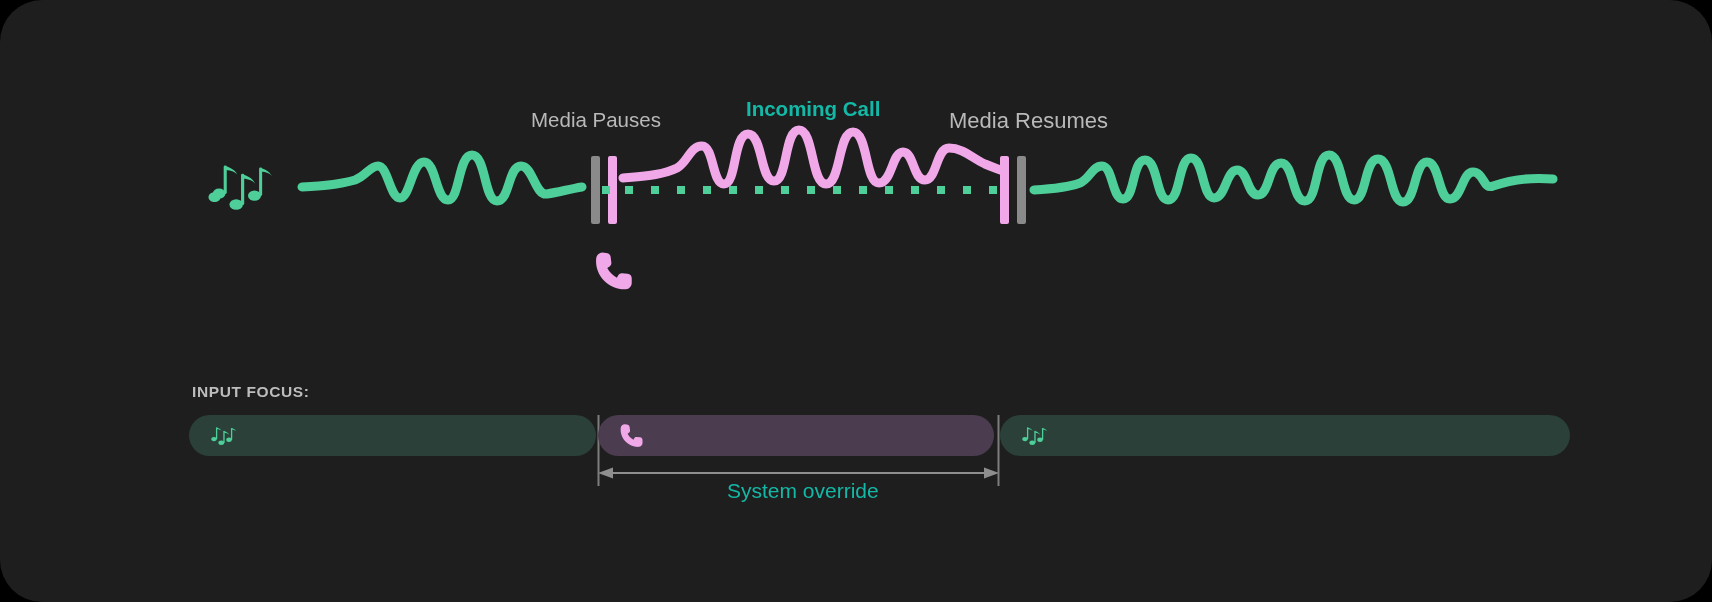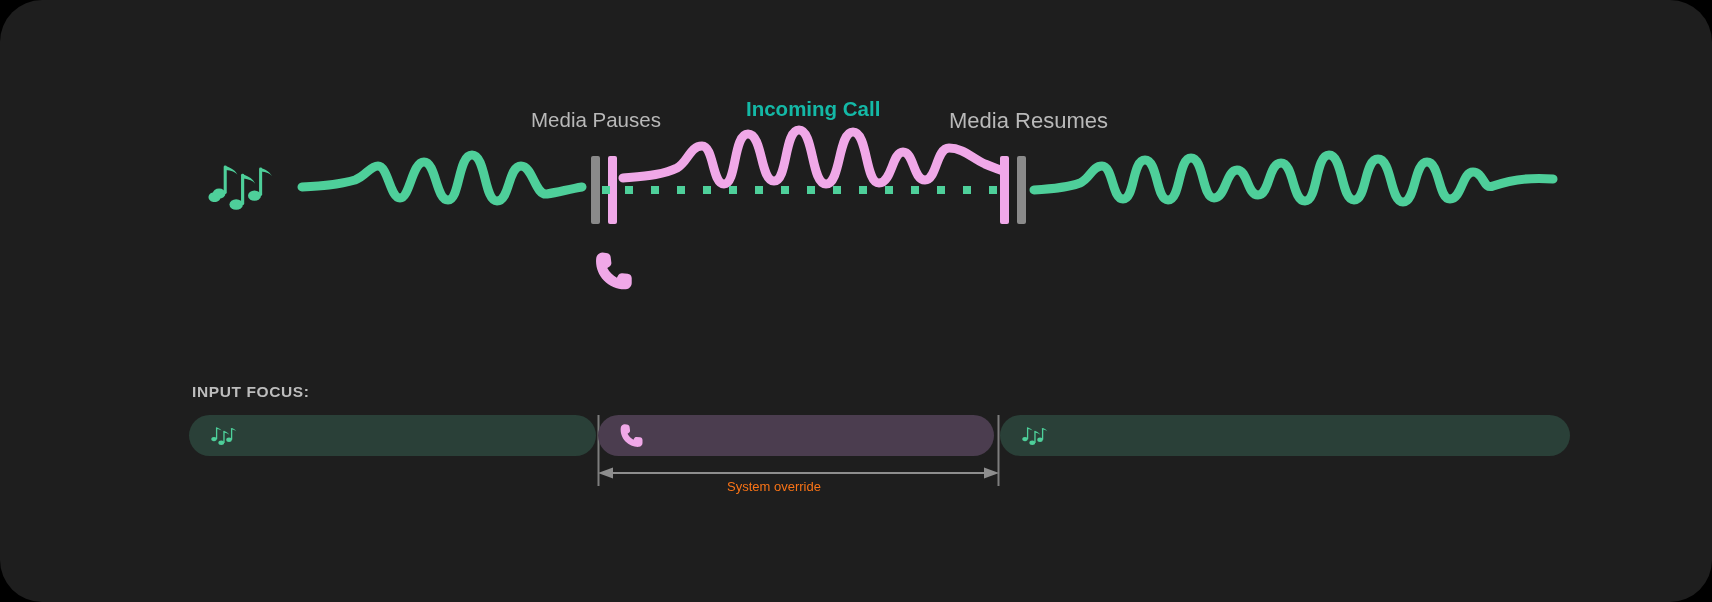--- a/index.html
+++ b/index.html
@@ -41,21 +41,21 @@
   .track .ticon{margin-left:22px;display:block;}
 
   #track-media-1{left:189px;width:407px;background:#2a4038;}
   #track-call  {left:598px;width:396px;background:#4b3d4f;}
   #track-media-2{left:1000px;width:570px;background:#2a4038;}
 
   #overlay-svg{position:absolute;left:0;top:330px;}
 
   #lbl-override{
     position:absolute;left:727px;top:479px;
-    font-size:13px;color:#f97316;white-space:nowrap;text-align:center;
+    font-size:21px;color:#14b8a6;white-space:nowrap;text-align:center;
   }
 </style>
 </head>
 <body>
 
 <div id="card">
 
   <div id="wave-zone">
 
     <svg id="wave-svg" width="1712" height="330" viewBox="0 0 1712 330">

